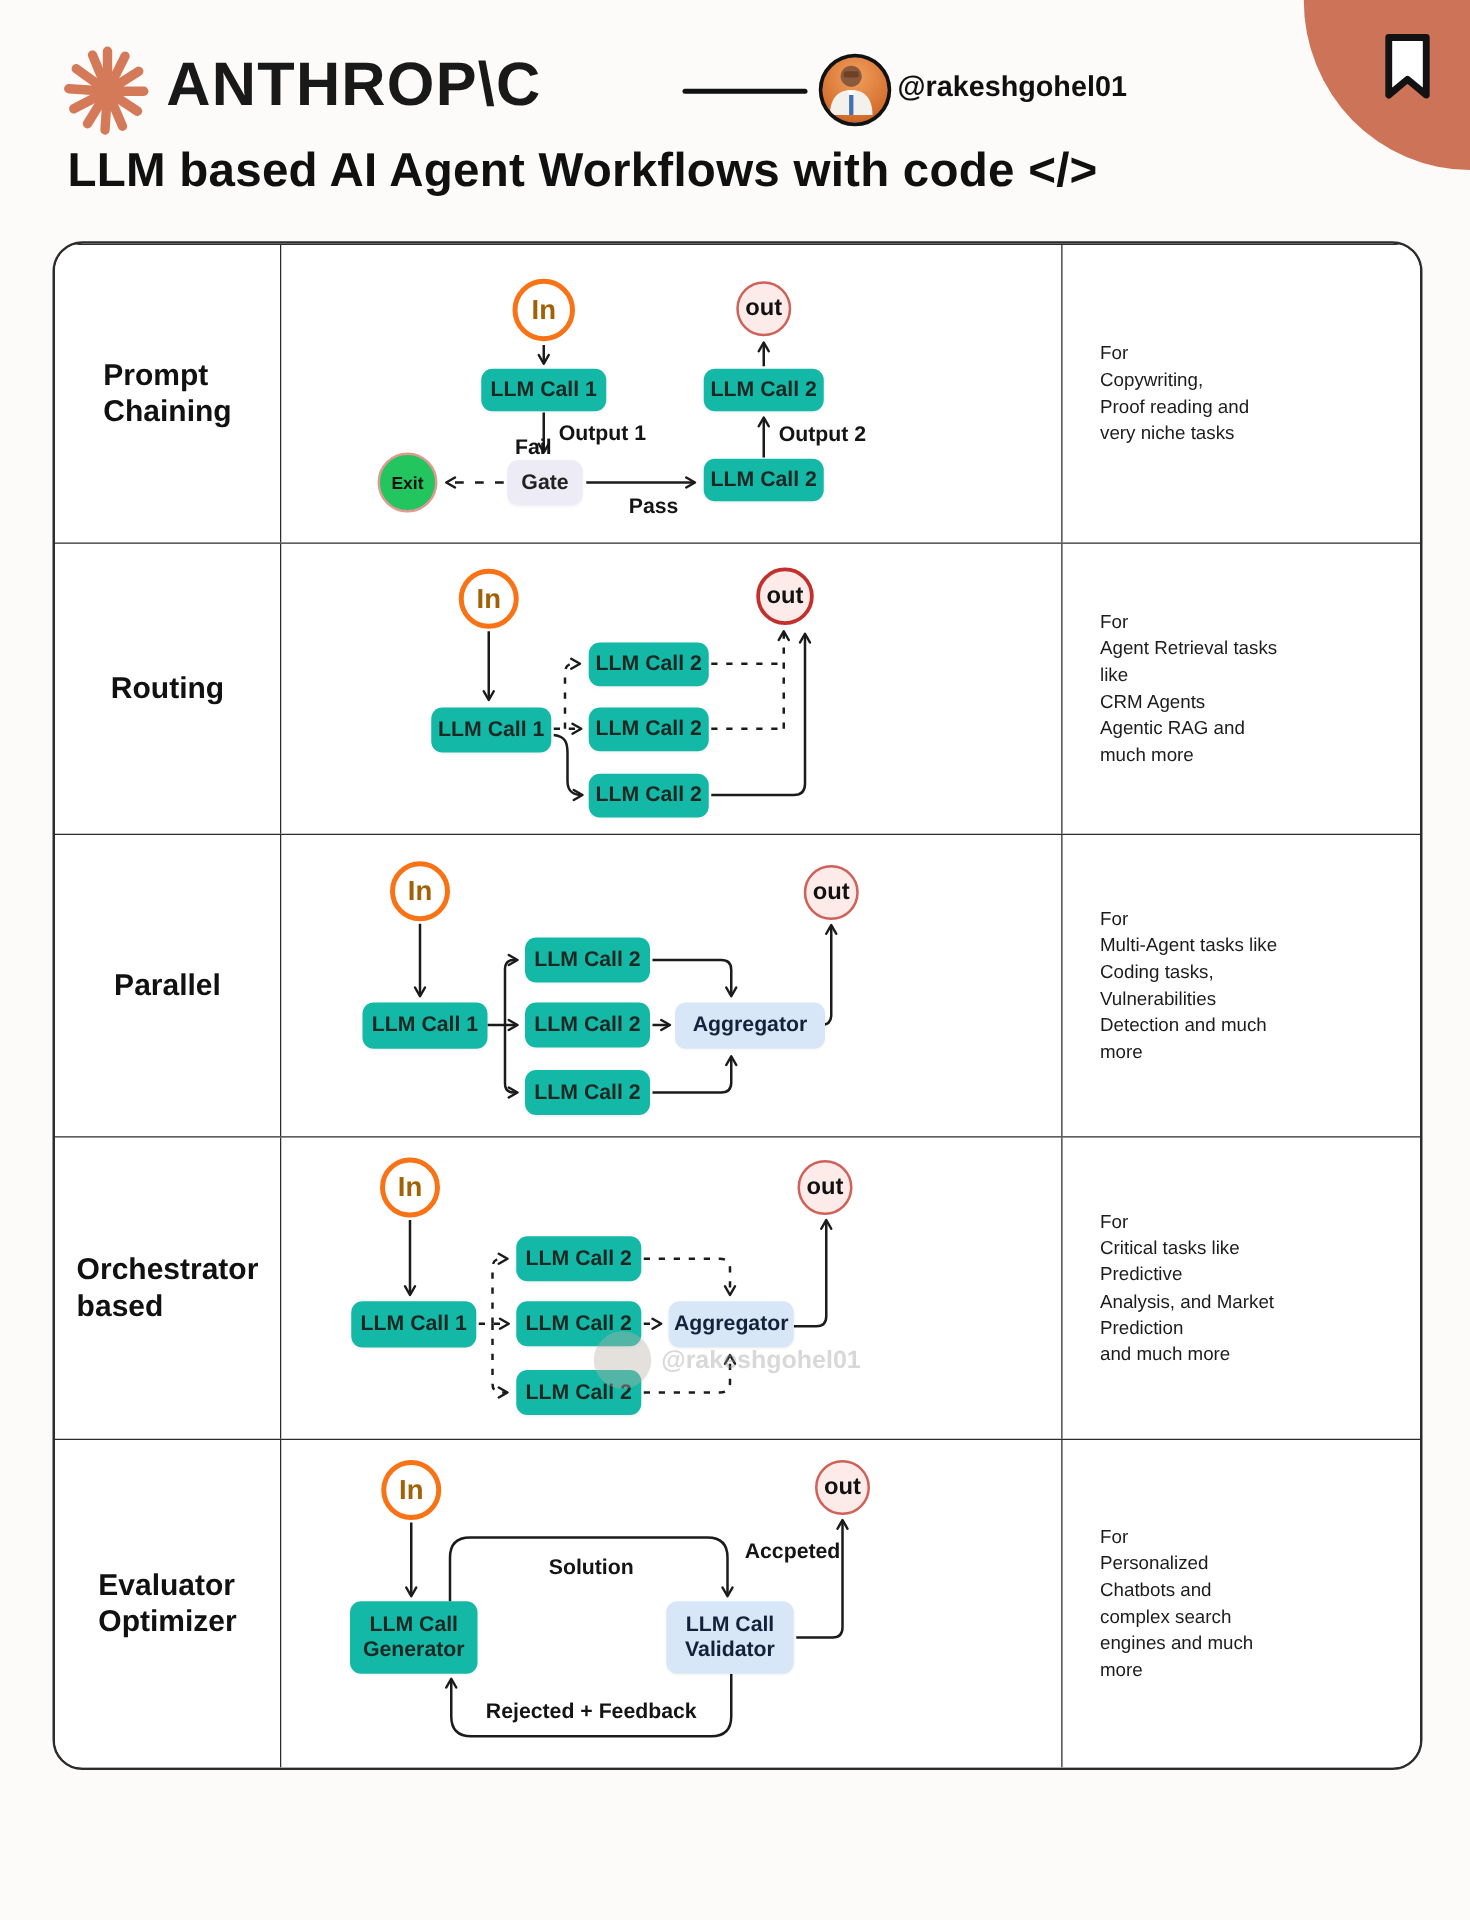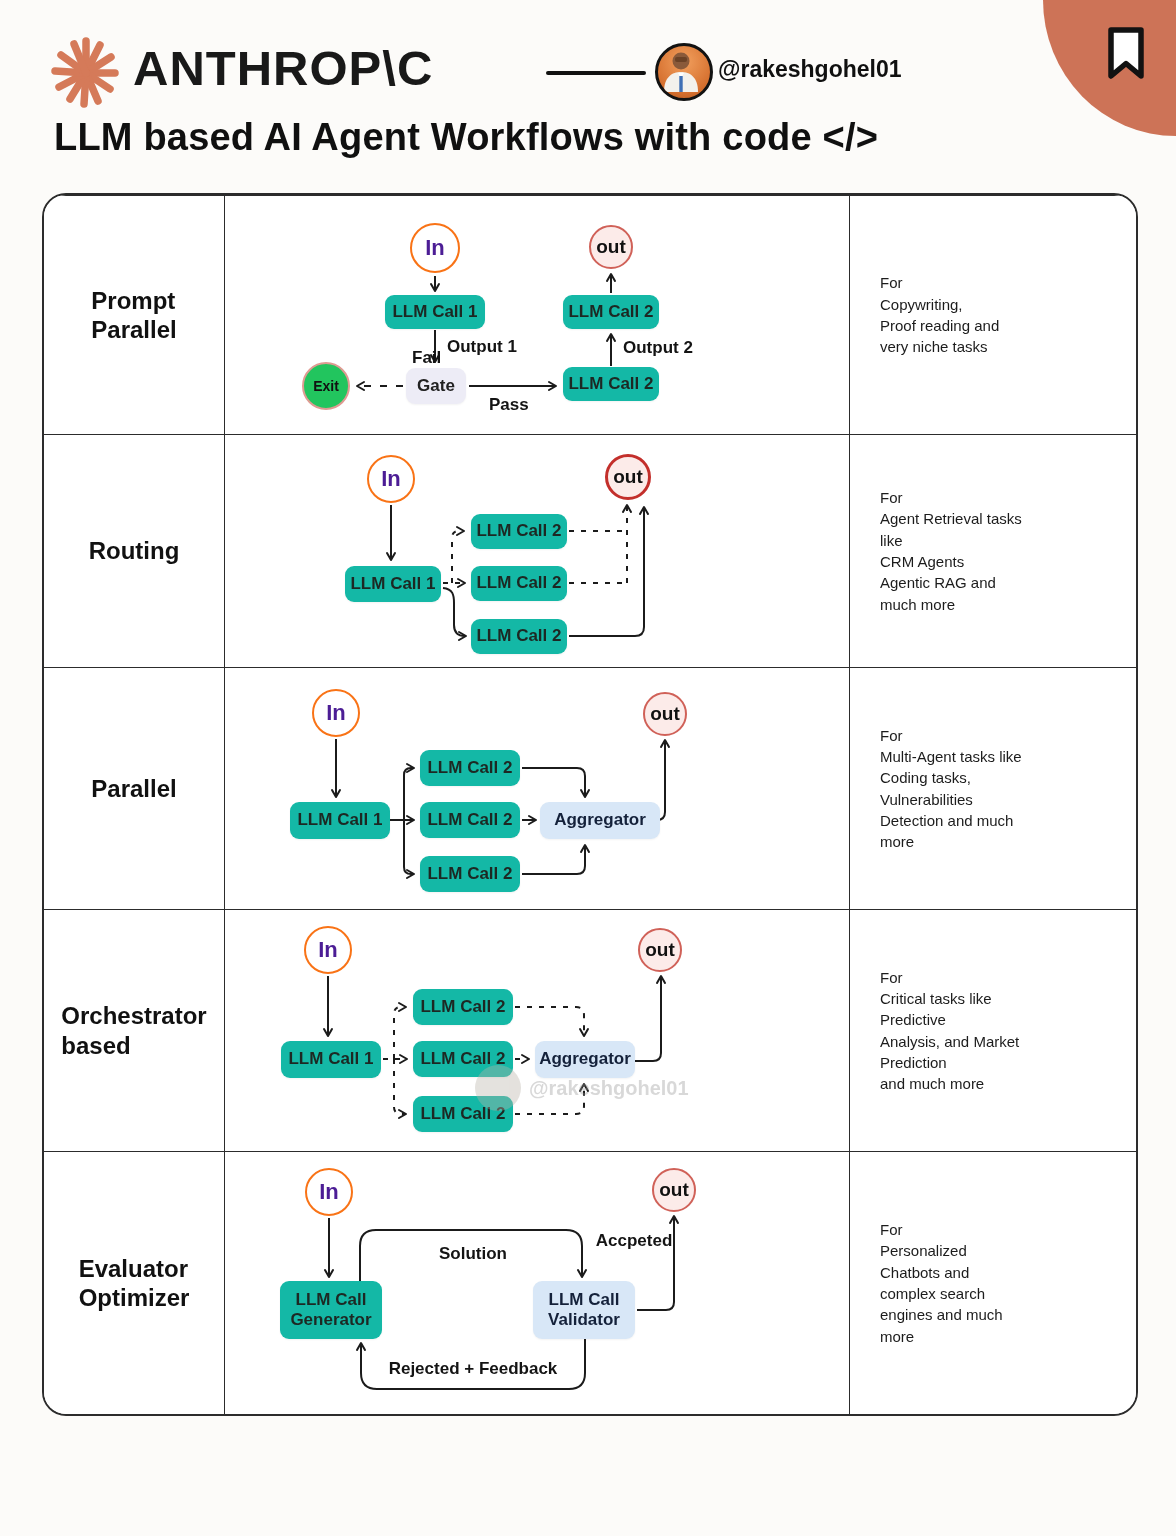--- a/index.html
+++ b/index.html
@@ -34,21 +34,21 @@
   .use-text{font-size:15px;line-height:1.42;color:#1c1c1c;}
   
   .r1{height:239px;} .r2{height:233px;} .r3{height:242px;} .r4{height:242px;} .r5{height:263px;}
   
   .node{position:absolute;border-radius:9px;display:flex;align-items:center;justify-content:center;
         font-size:17px;font-weight:600;color:#1d2823;box-shadow:0 1px 2px rgba(0,0,0,.05);text-align:center;line-height:1.2;}
   .green{background:#14b8a6;}
   .blue{background:#d8e7f7;color:#14213a;}
   .lav{background:#edecf6;color:#222;}
   .circ{position:absolute;border-radius:50%;display:flex;align-items:center;justify-content:center;font-weight:700;background:#fff;box-sizing:border-box;}
-  .in{border:2px solid #f97316;font-size:22px;color:#4c1d95;}
+  .in{border:4px solid #f97316;font-size:22px;color:#a16207;}
   .out{border:2px solid #d06158;background:#fcebe9;font-size:19px;color:#111;}
   .out.strong{border:3px solid #c32f2b;}
   .exitc{border:2px solid #df9b92;background:#22c55e;font-size:14px;color:#111;}
   .elabel{position:absolute;font-size:17px;font-weight:600;color:#141414;white-space:nowrap;}
   .elabel.ctr{text-align:center;transform:translateX(-50%);}
   .edges{position:absolute;left:0;top:0;}
   .wm{position:absolute;display:flex;align-items:center;opacity:.38;}
   .wm-av{width:46px;height:46px;border-radius:50%;background:#b9b2a8;flex:0 0 46px;}
   .wm-text{font-size:20px;font-weight:700;color:#9a9a9a;margin-left:8px;}
 </style>
@@ -93,21 +93,21 @@
 <div class="handle">@rakeshgohel01</div>
 
 <div class="title">LLM based AI Agent Workflows with code &lt;/&gt;</div>
 
 <div class="wtable">
 
 
   <div class="trow brow r1">
     <div class="c-name">
         <div class="name-label pre">Prompt
-Parallel</div>
+Chaining</div>
       </div>
     <div class="c-diag">
       <svg class="edges" width="623" height="239" viewBox="0 0 623 239">
         <defs>
           <marker id="m1" markerUnits="userSpaceOnUse" markerWidth="13" markerHeight="13" refX="8" refY="6" orient="auto-start-reverse" viewBox="0 0 13 13">
             <path d="M2,2 L9,6 L2,10" fill="none" stroke="#1b1b1b" stroke-width="2" stroke-linecap="round" stroke-linejoin="round"></path>
           </marker>
         </defs>
         <g fill="none" stroke="#1b1b1b" stroke-width="2">
           <path d="M210,80 V94" marker-end="url(#m1)"></path>
@@ -117,21 +117,21 @@
           <path d="M386,170 V139" marker-end="url(#m1)"></path>
           <path d="M386,97 V79" marker-end="url(#m1)"></path>
         </g>
       </svg>
       <div class="circ in" style="left:185px;top:27px;width:50px;height:50px;">In</div>
       <div class="node green" style="left:160px;top:99px;width:100px;height:34px;">LLM Call 1</div>
       <div class="elabel" style="left:222px;top:141px;">Output 1</div>
       <div class="node lav" style="left:181px;top:172px;width:60px;height:36px;">Gate</div>
       <div class="elabel" style="left:139px;top:152px;margin-left:48px;">Fail</div>
       <div class="circ exitc" style="left:77px;top:166px;width:48px;height:48px;">Exit</div>
-      <div class="elabel" style="left:264px;top:199px;">Pass</div>
+      <div class="elabel" style="left:278px;top:199px;">Pass</div>
       <div class="node green" style="left:338px;top:171px;width:96px;height:34px;">LLM Call 2</div>
       <div class="elabel" style="left:398px;top:142px;">Output 2</div>
       <div class="node green" style="left:338px;top:99px;width:96px;height:34px;">LLM Call 2</div>
       <div class="circ out" style="left:364px;top:29px;width:44px;height:44px;">out</div>
     </div>
     <div class="c-use">
         <div class="use-text pre">For
 Copywriting,
 Proof reading and
 very niche tasks</div>

